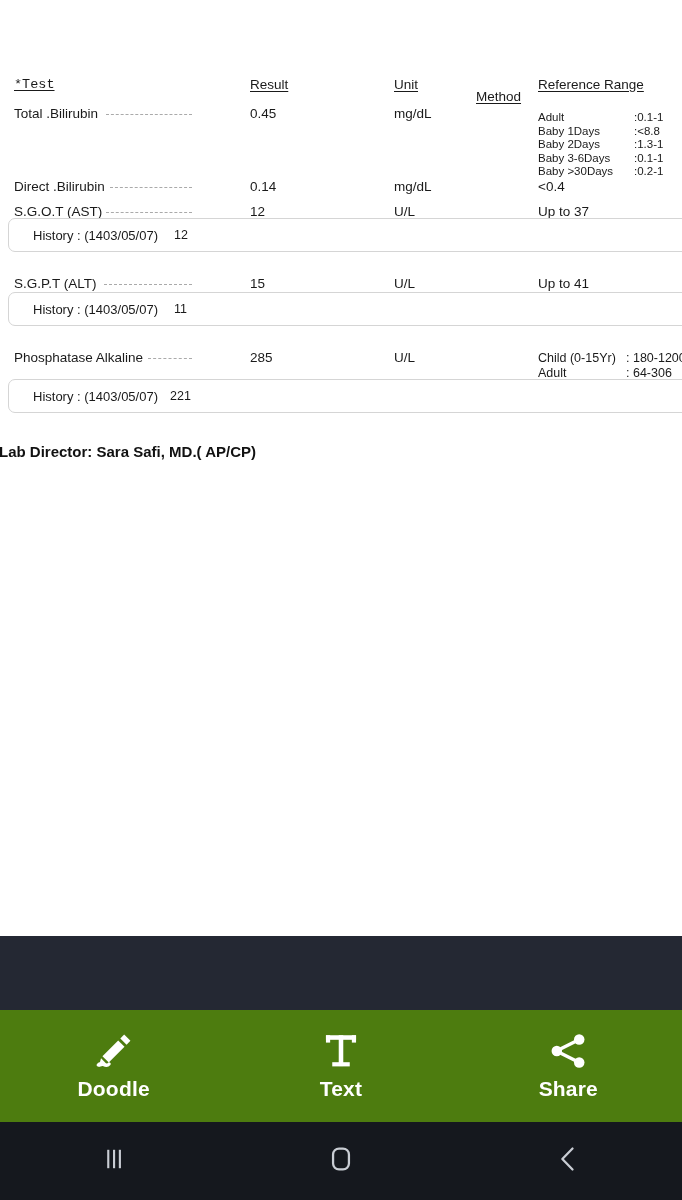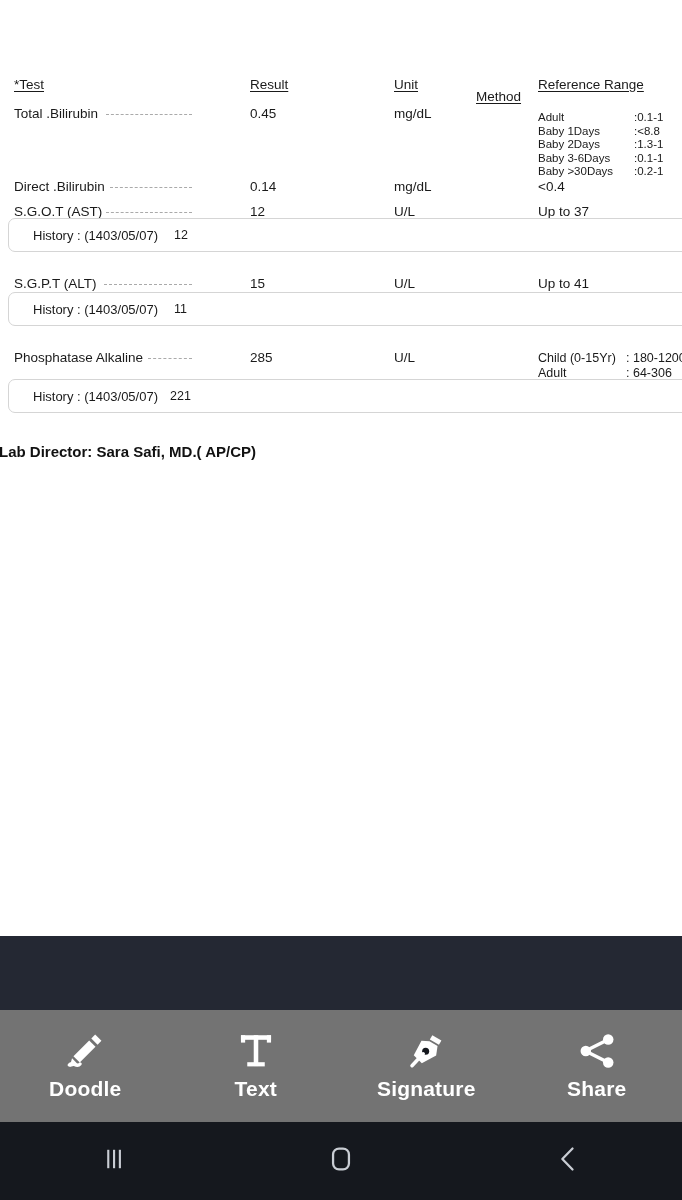--- a/index.html
+++ b/index.html
@@ -40,21 +40,21 @@
   
   .hdr {
     position: absolute;
     top: 77px;
     font-size: 13.5px;
     color: #1a1a1a;
     text-decoration: underline;
     text-underline-offset: 2px;
     white-space: nowrap;
   }
-  .hdr-test  { left: 14px; }
+  .hdr-test  { left: 14px; font-family: Liberation Mono, monospace; }
   .hdr-res   { left: 250px; }
   .hdr-unit  { left: 394px; }
   .hdr-meth  { left: 476px; margin-top: 12px; }
   .hdr-ref   { left: 538px; }
 
   
   .row {
     position: absolute;
     left: 0;
     width: 682px;
@@ -153,21 +153,21 @@
     width: 682px;
     height: 74px;
     background: #242833;
   }
   #toolbar {
     position: absolute;
     left: 0;
     top: 1010px;
     width: 682px;
     height: 112px;
-    background: #737373;
+    background: #4d7c0f;
     display: flex;
     align-items: center;
     justify-content: space-around;
   }
   .tool {
     width: 150px;
     height: 96px;
     display: flex;
     flex-direction: column;
     align-items: center;
@@ -306,31 +306,20 @@
         <rect x="3.4" y="3.0" width="17.2" height="2.6" fill="#ffffff"></rect>
         <rect x="3.4" y="3.0" width="2.4" height="4.2" fill="#ffffff"></rect>
         <rect x="18.2" y="3.0" width="2.4" height="4.2" fill="#ffffff"></rect>
         <rect x="10.7" y="3.0" width="2.6" height="17.6" fill="#ffffff"></rect>
         <rect x="7.0" y="18.4" width="10.0" height="2.4" fill="#ffffff"></rect>
       </svg>
     </div>
     <div class="tool-label">Text</div>
   </div>
 
-  <div class="tool">
-    <div class="tool-icon">
-      <svg width="42" height="42" viewBox="0 0 24 24" fill="none">
-        <path d="M15.6 3.0 L20.8 6.0 L19.4 8.4 L14.2 5.4 Z" fill="#ffffff"></path>
-        <path d="M14.0 6.4 L18.6 9.2 L17.8 14.6 L9.6 19.0 L5.0 14.4 L9.4 6.2 Z" fill="#ffffff"></path>
-        <circle cx="11.8" cy="12.2" r="2.0" fill="#15181e"></circle>
-        <path d="M10.4 13.6 L4.0 20.4" stroke="#ffffff" stroke-width="2.0" stroke-linecap="round"></path>
-      </svg>
-    </div>
-    <div class="tool-label">Signature</div>
-  </div>
 
   <div class="tool">
     <div class="tool-icon">
       <svg width="42" height="42" viewBox="0 0 24 24" fill="none">
         <circle cx="18.4" cy="5.4" r="3.0" fill="#ffffff"></circle>
         <circle cx="18.4" cy="18.6" r="3.0" fill="#ffffff"></circle>
         <circle cx="5.6" cy="12.0" r="3.0" fill="#ffffff"></circle>
         <path d="M8.2 10.6 L15.9 6.7" stroke="#ffffff" stroke-width="2.0" stroke-linecap="round"></path>
         <path d="M8.2 13.4 L15.9 17.3" stroke="#ffffff" stroke-width="2.0" stroke-linecap="round"></path>
       </svg>

